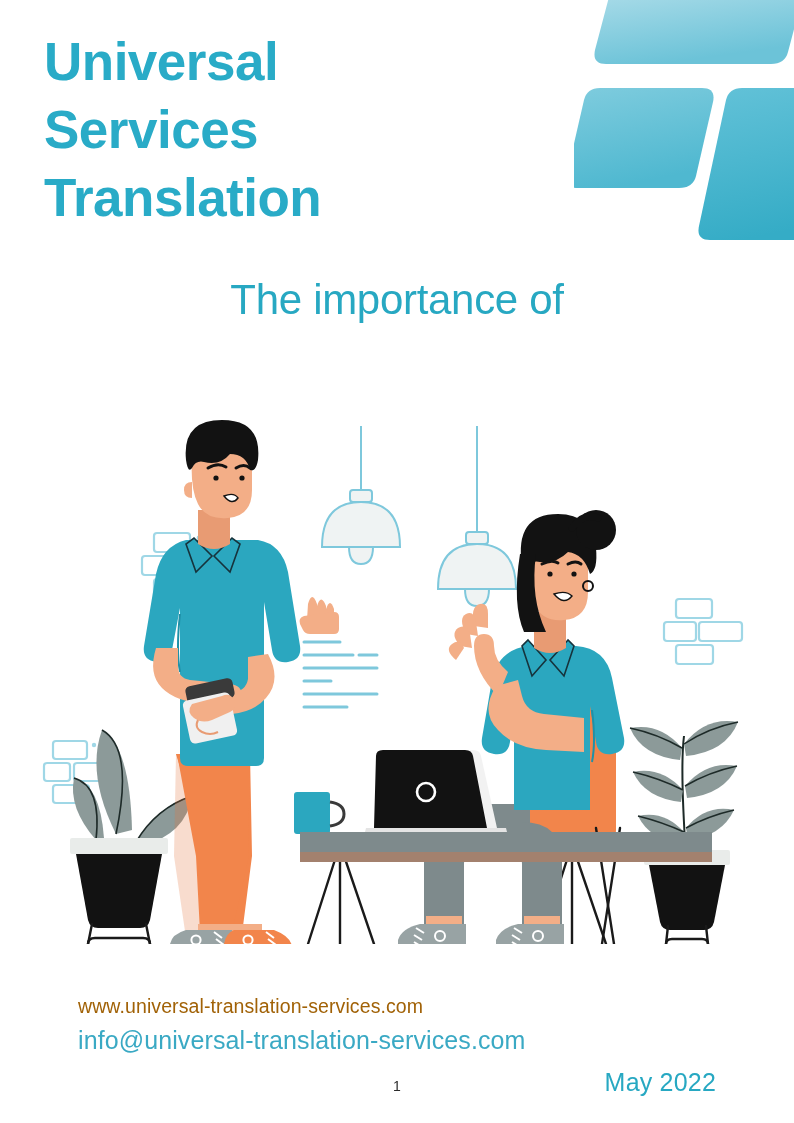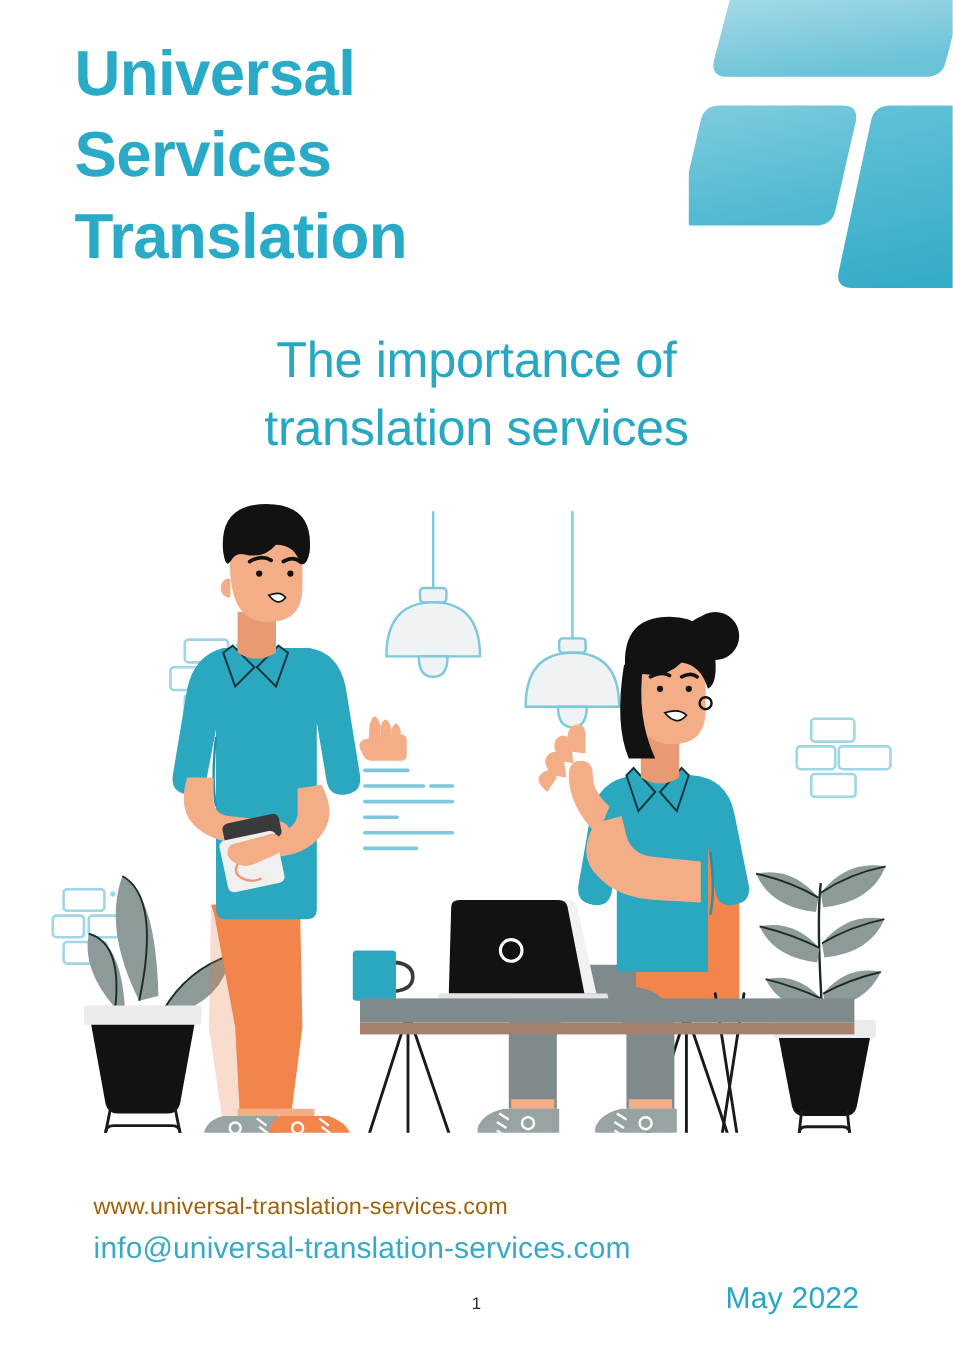--- a/index.html
+++ b/index.html
@@ -36,21 +36,20 @@
   .company-title {
     position: absolute;
     left: 44px;
     top: 28px;
     width: 420px;
     color: #29ABC7;
     font-size: 53px;
     line-height: 1.28;
     font-weight: bold;
     letter-spacing: -0.5px;
-    margin-left: 18px;
   }
   .company-title .line { display: block; white-space: nowrap; }
 
   .doc-subtitle {
     position: absolute;
     left: 70px;
     top: 272px;
     width: 654px;
     text-align: center;
     color: #27A8C2;
@@ -144,21 +143,20 @@
   </div>
 
   <div class="company-title">
     <span class="line">Universal</span>
     <span class="line">Services</span>
     <span class="line">Translation</span>
   </div>
 
   <div class="doc-subtitle">
     <span class="line">The importance of</span>
-    <span class="line">translation services</span>
   </div>
 
   <div class="illustration">
     <svg viewBox="0 0 722 540" xmlns="http://www.w3.org/2000/svg">
       <defs>
         <style>
           .skin { fill:#F3AE87; }
           .skinD { fill:#E89B73; }
           .teal { fill:#2BA7BF; }
           .tealD { fill:#1F91A8; }

